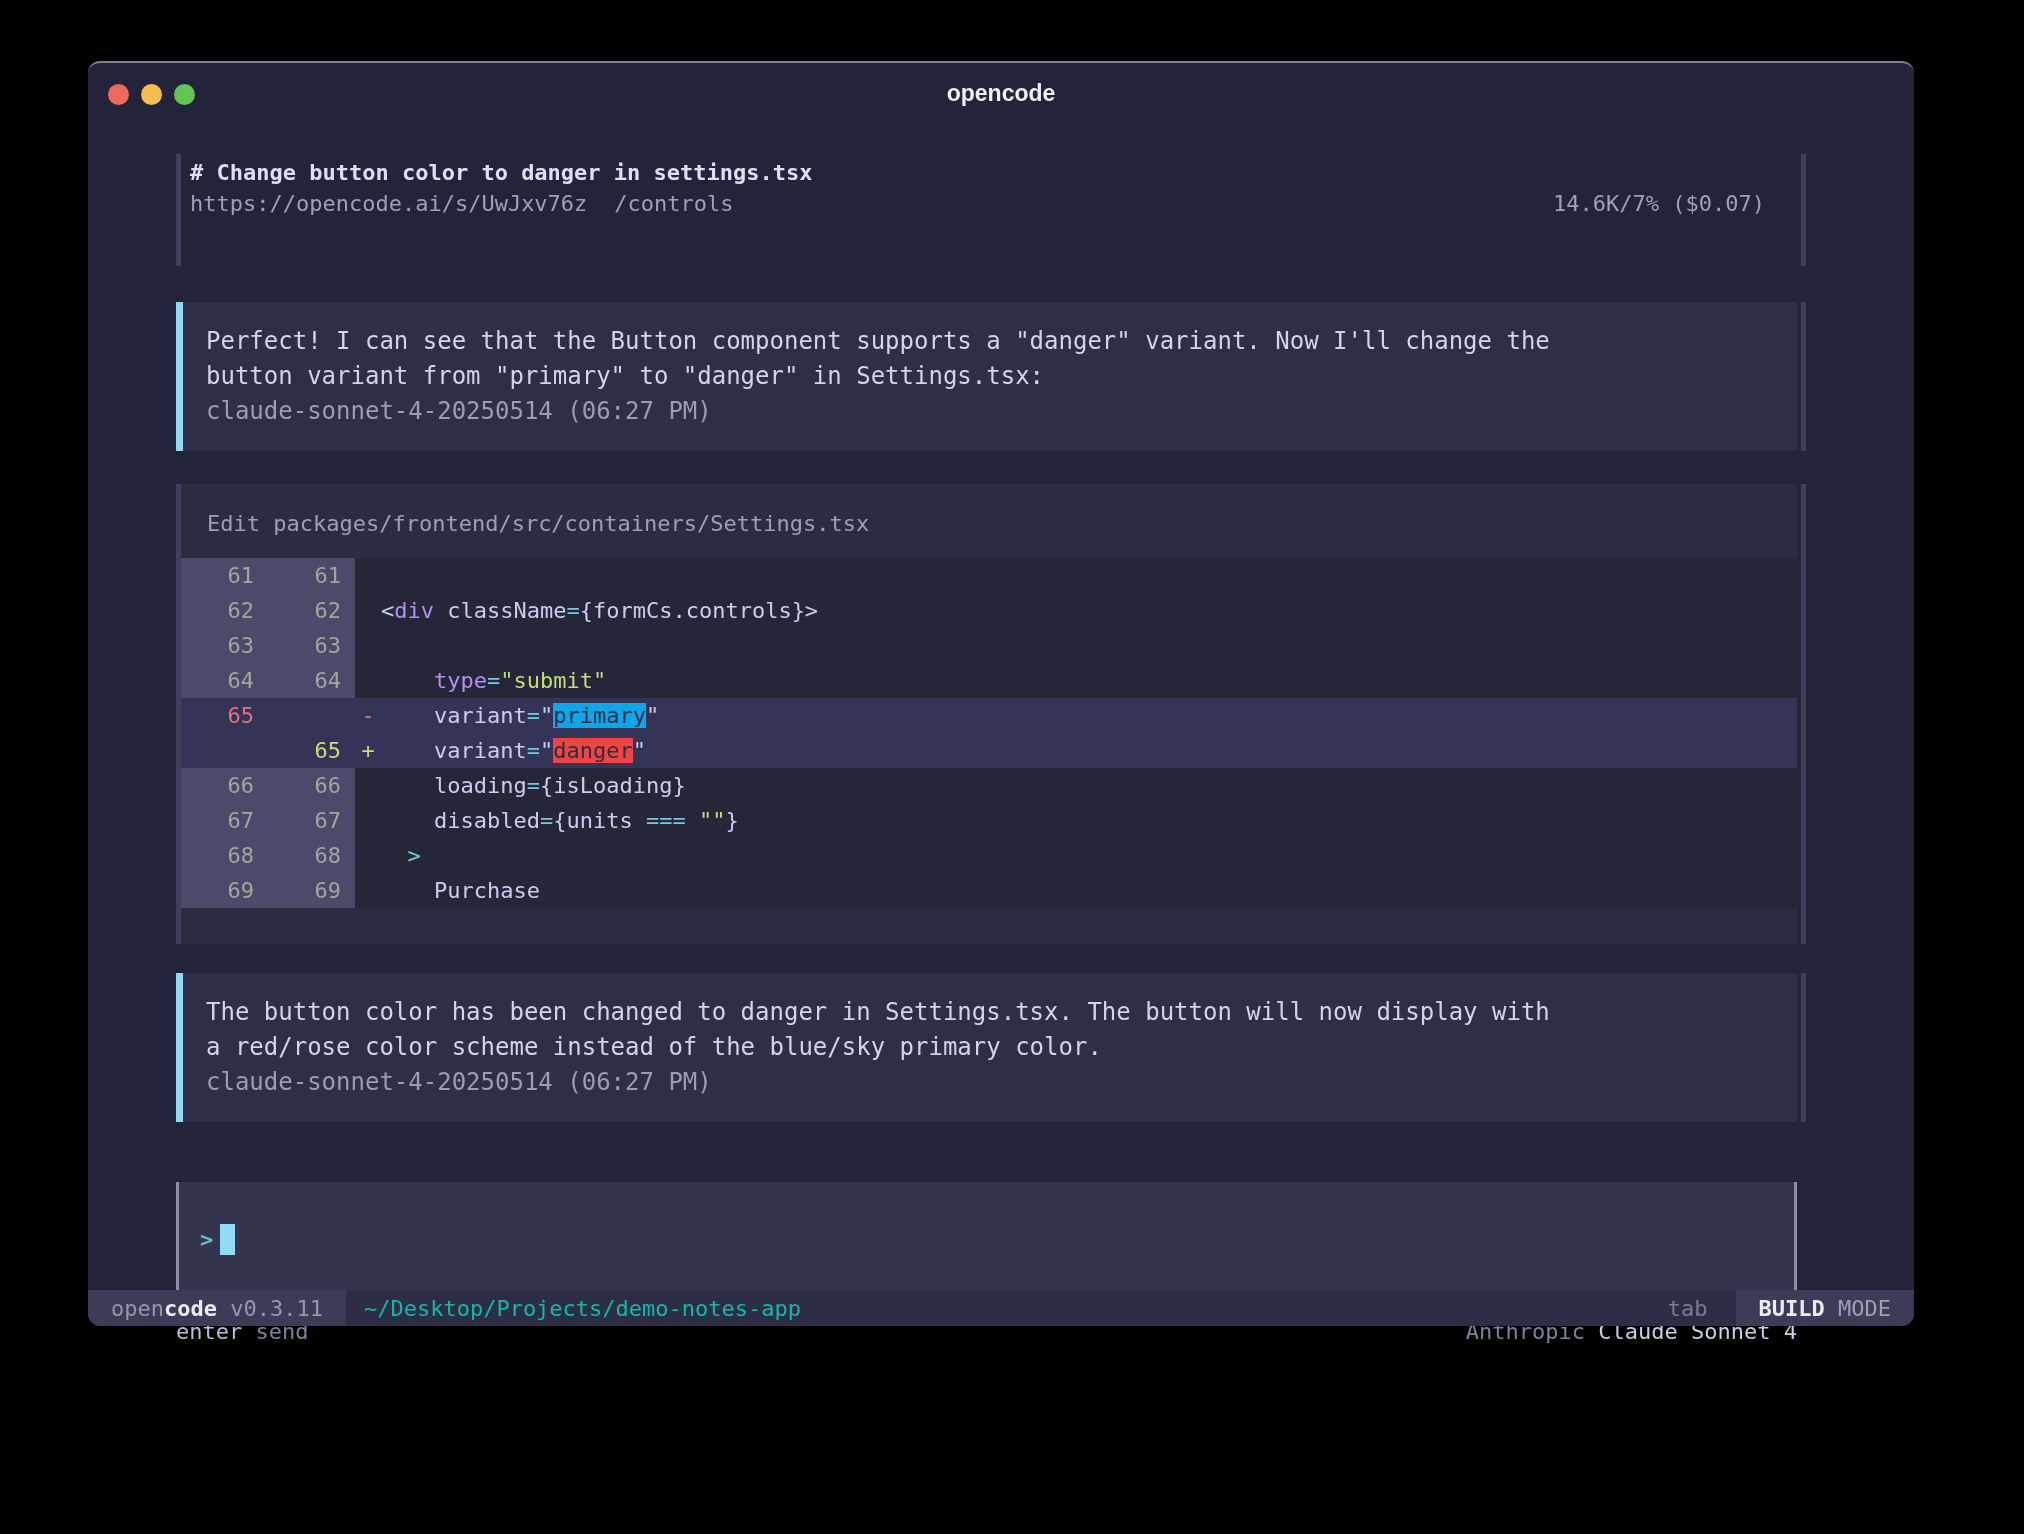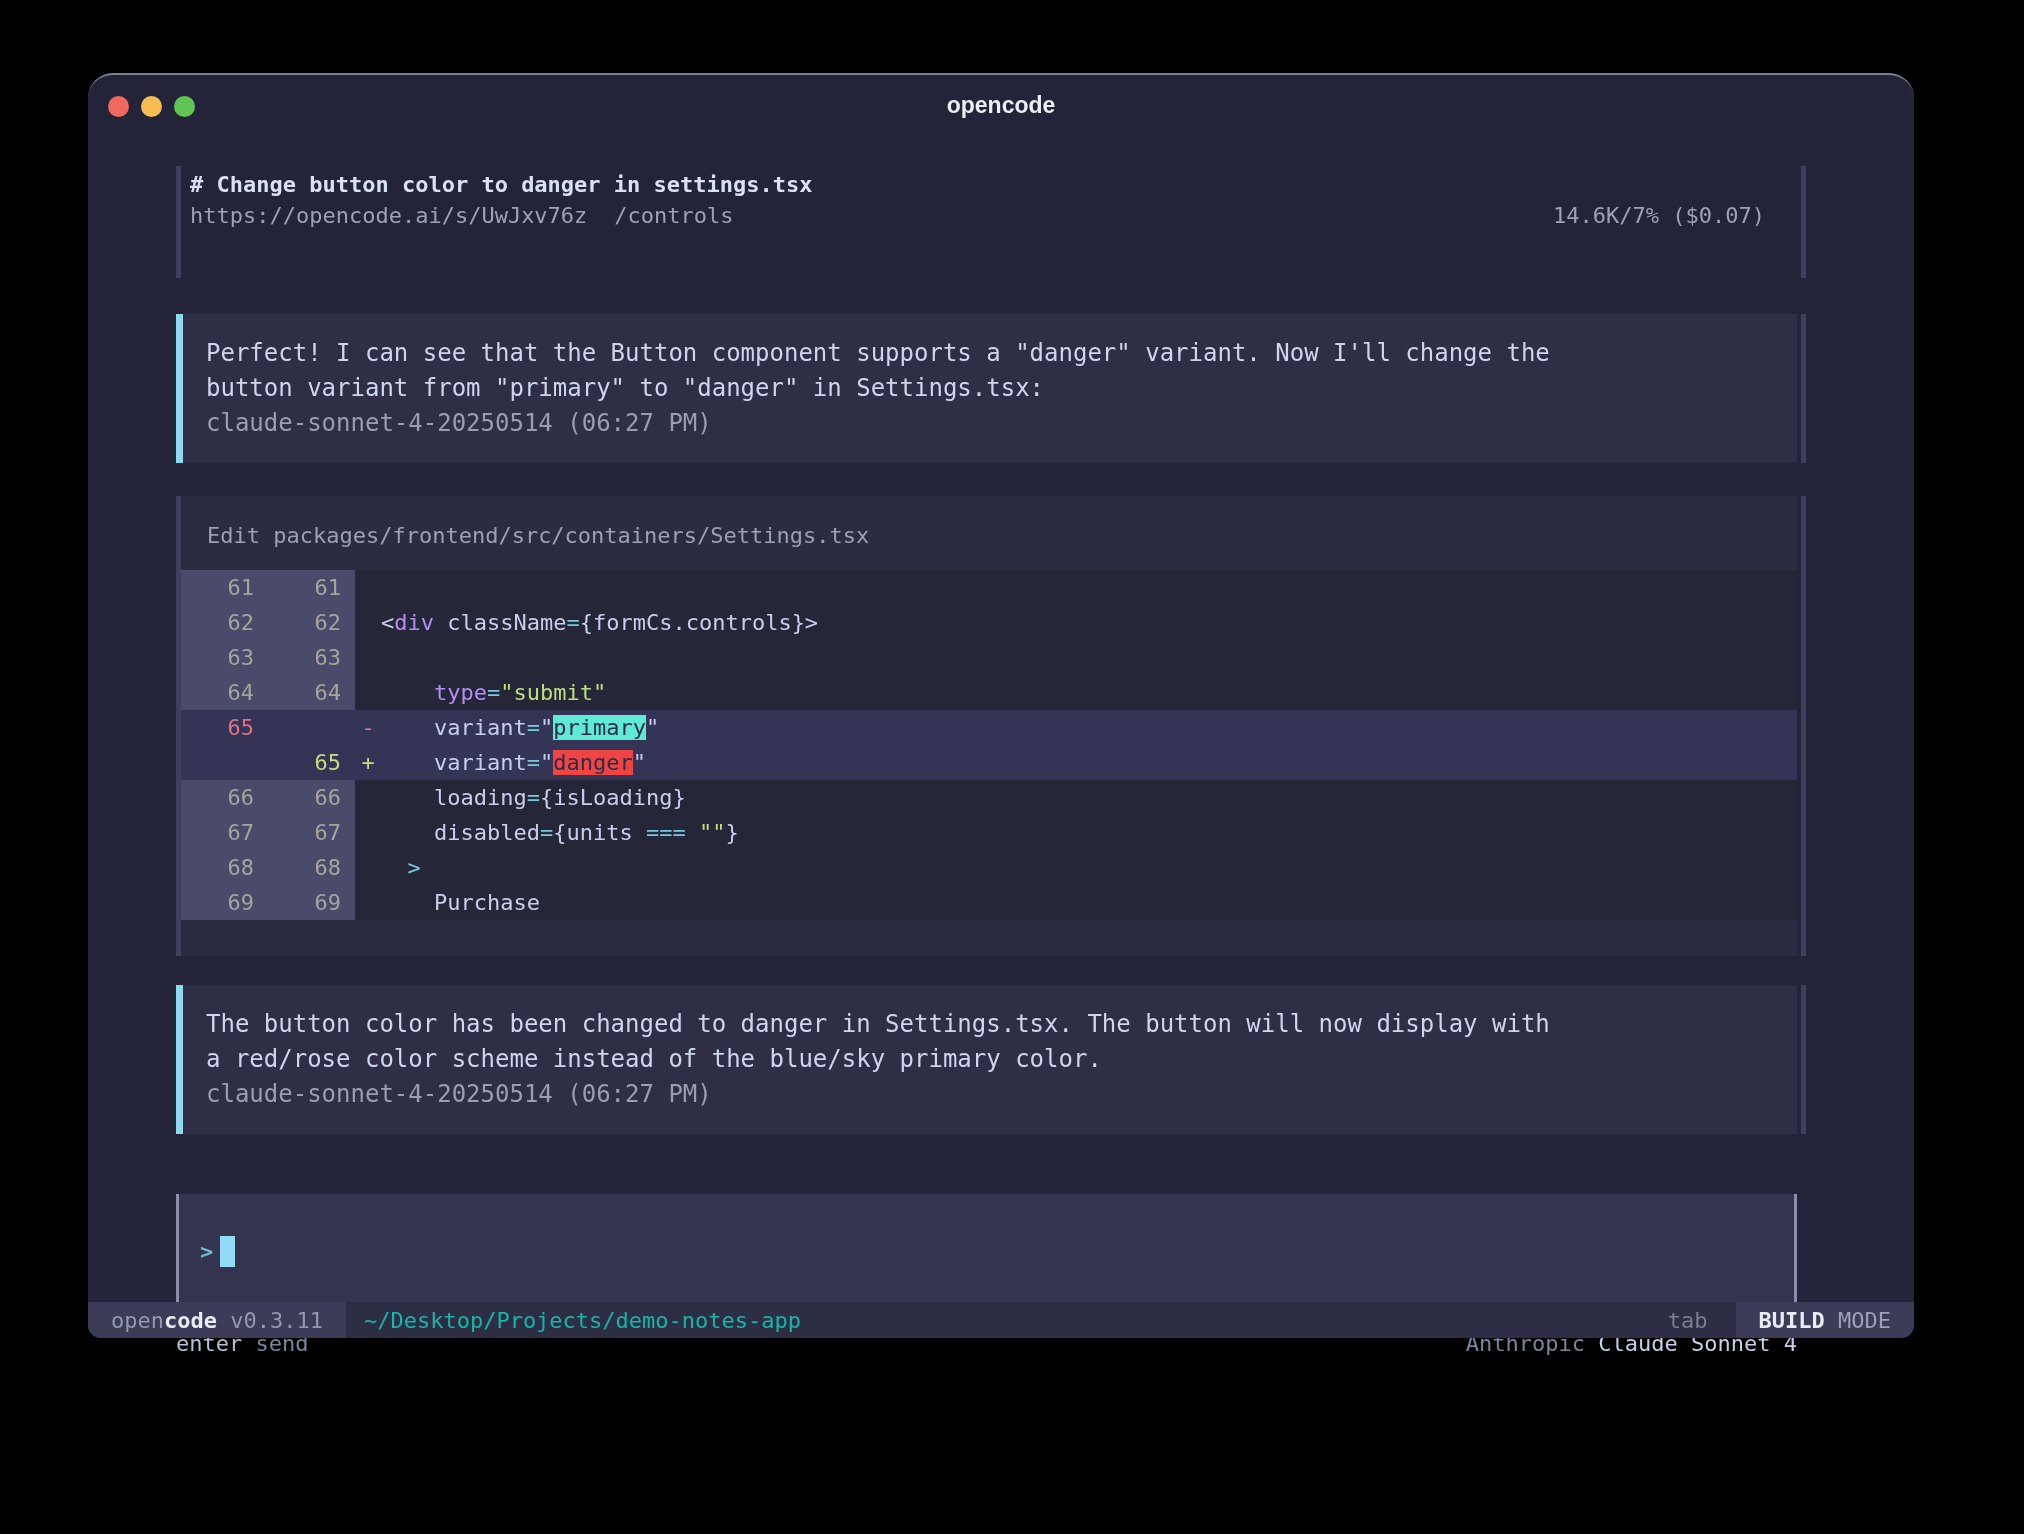--- a/index.html
+++ b/index.html
@@ -1,19 +1,19 @@
 <!DOCTYPE html>
 <html><head>
 <meta charset="utf-8">
 <style>
   html,body{margin:0;padding:0;background:#000;}
   .stage{position:relative;width:2024px;height:1534px;background:#000;overflow:hidden;
          font-family:"DejaVu Sans Mono","Liberation Mono",monospace;}
-  .window{position:absolute;left:88px;top:73px;width:1826px;height:1265px;
-          background:#23233a;border-radius:25px;border-top:2px solid #80808f;box-sizing:border-box;}
+  .window{position:absolute;left:88px;top:61px;width:1826px;height:1265px;
+          background:#23233a;border-radius:12px;border-top:2px solid #80808f;box-sizing:border-box;}
   
   .titlebar{position:relative;height:58px;}
   .lights{position:absolute;left:20px;top:21px;display:flex;gap:12px;}
   .light{width:21px;height:21px;border-radius:50%;display:inline-block;}
   .light.red{background:#ee6a5f;}
   .light.yellow{background:#f5bd4f;}
   .light.green{background:#61c455;}
   .title{position:absolute;left:0;right:0;top:0;height:58px;line-height:60px;text-align:center;
          font-family:"Liberation Sans","DejaVu Sans",sans-serif;font-weight:bold;font-size:23px;color:#eef0f7;}
   
@@ -48,21 +48,21 @@
   .drow.del{background:#343456;}
   .drow.add{background:#343456;}
   .drow.del .num{color:#e2727e;}
   .drow.add .num{color:#c6dd7c;}
   .drow.del .marker{color:#e2727e;}
   .drow.add .marker{color:#c6dd7c;}
   .tok-text{color:#c8cfec;}
   .tok-purple{color:#b28ff0;}
   .tok-cyan{color:#7ac8de;}
   .tok-green{color:#bfdf7c;}
-  .tok-delword{background:#5eead4;color:#2d2d45;}
+  .tok-delword{background:#0ea5e9;color:#2d2d45;}
   .tok-addword{background:#ef4444;color:#2d2d45;}
   
   .input-box{margin-top:60px;height:114px;background:#34344f;border-left:3px solid #8c8cab;
              border-right:3px solid #8c8cab;display:flex;align-items:center;padding-left:21px;box-sizing:border-box;}
   .prompt-symbol{color:#67bdd2;font-size:22px;font-weight:bold;}
   .cursor{display:inline-block;width:15px;height:31px;background:#8fdcf4;margin-left:7px;}
   
   .hints{margin-top:18px;display:flex;justify-content:space-between;font-size:22px;line-height:35px;}
   .hints .bright{color:#b9bfd4;}
   .hints .dim{color:#7d8398;}

